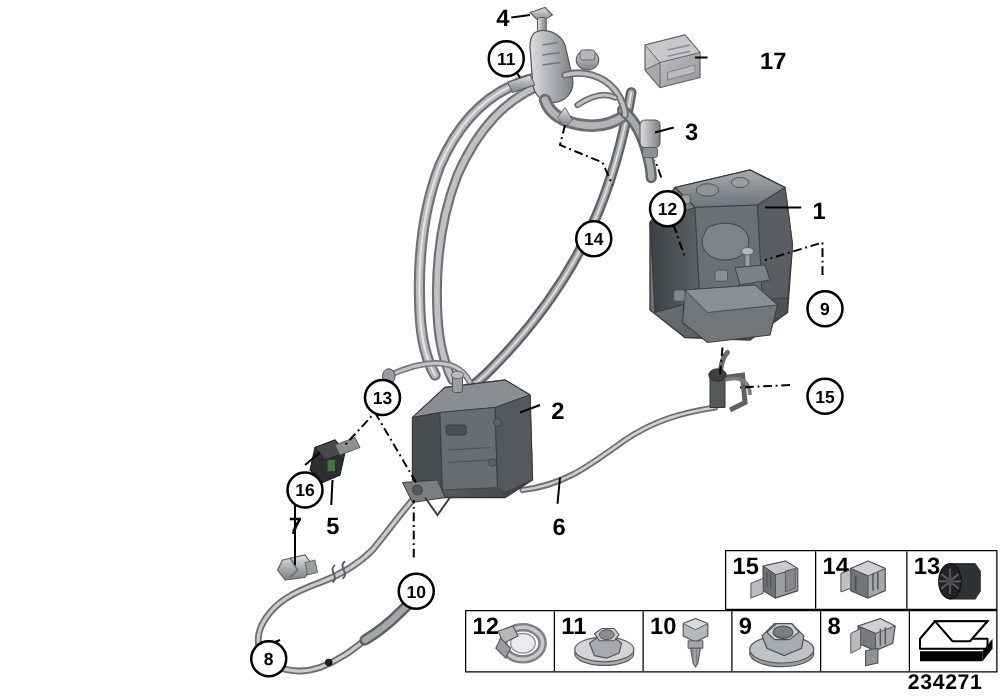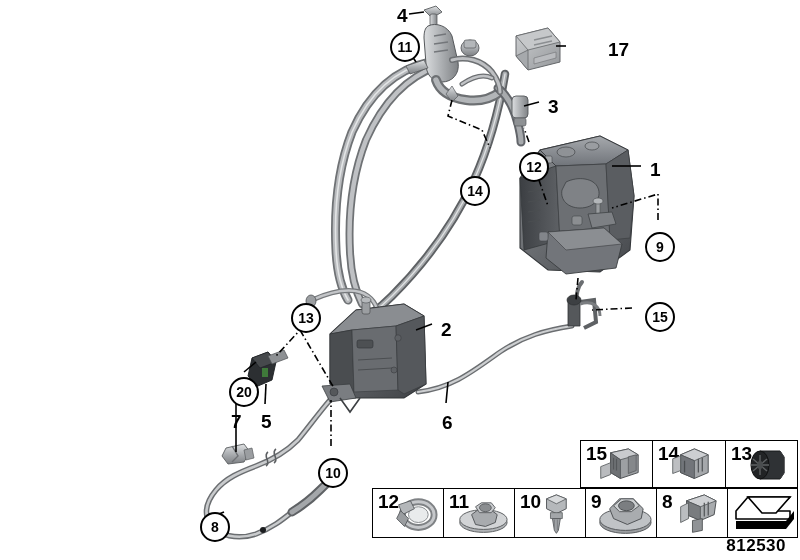--- a/index.html
+++ b/index.html
@@ -262,21 +262,21 @@
   <div class="callout plain" style="left:397px;top:6px">4</div>
   <div class="callout plain" style="left:608px;top:40px">17</div>
   <div class="callout plain" style="left:548px;top:97px">3</div>
   <div class="callout circled" style="left:519px;top:152px">12</div>
   <div class="callout plain" style="left:650px;top:160px">1</div>
   <div class="callout circled" style="left:460px;top:176px">14</div>
   <div class="callout circled" style="left:645px;top:232px">9</div>
   <div class="callout circled" style="left:645px;top:302px">15</div>
   <div class="callout circled" style="left:291px;top:303px">13</div>
   <div class="callout plain" style="left:441px;top:320px">2</div>
-  <div class="callout circled" style="left:229px;top:377px">20</div>
+  <div class="callout circled" style="left:229px;top:377px">16</div>
   <div class="callout plain" style="left:442px;top:413px">6</div>
   <div class="callout plain" style="left:261px;top:412px">5</div>
   <div class="callout plain" style="left:231px;top:412px">7</div>
   <div class="callout circled" style="left:318px;top:458px">10</div>
   <div class="callout circled" style="left:200px;top:512px">8</div>
 
   <div class="legend" style="left:580px;top:440px;width:218px;height:48px;">
     <div class="lcell" style="left:0;top:0;width:72px;height:46px;">
       <span class="lnum">15</span>
       <svg class="lart" viewBox="0 0 72 46">
@@ -367,14 +367,14 @@
       <span class="lnum"></span>
       <svg class="lart" viewBox="0 0 71 48">
         <path d="M8,22 L20,8 L62,8 L48,22 L62,22 L62,30 L8,30 Z" fill="#ffffff" stroke="#000" stroke-width="1.6" stroke-linejoin="round"></path>
         <path d="M20,8 L62,8 L48,24 L34,24 Z" fill="#ffffff" stroke="#000" stroke-width="1.6"></path>
         <path d="M8,32 L58,32 L58,40 L8,40 Z" fill="#000000"></path>
         <path d="M58,32 L66,22 L66,30 L58,40 Z" fill="#000000"></path>
       </svg>
     </div>
   </div>
 
-  <div id="diagnum">812530</div>
+  <div id="diagnum">234271</div>
 </div>
 
 </body></html>

